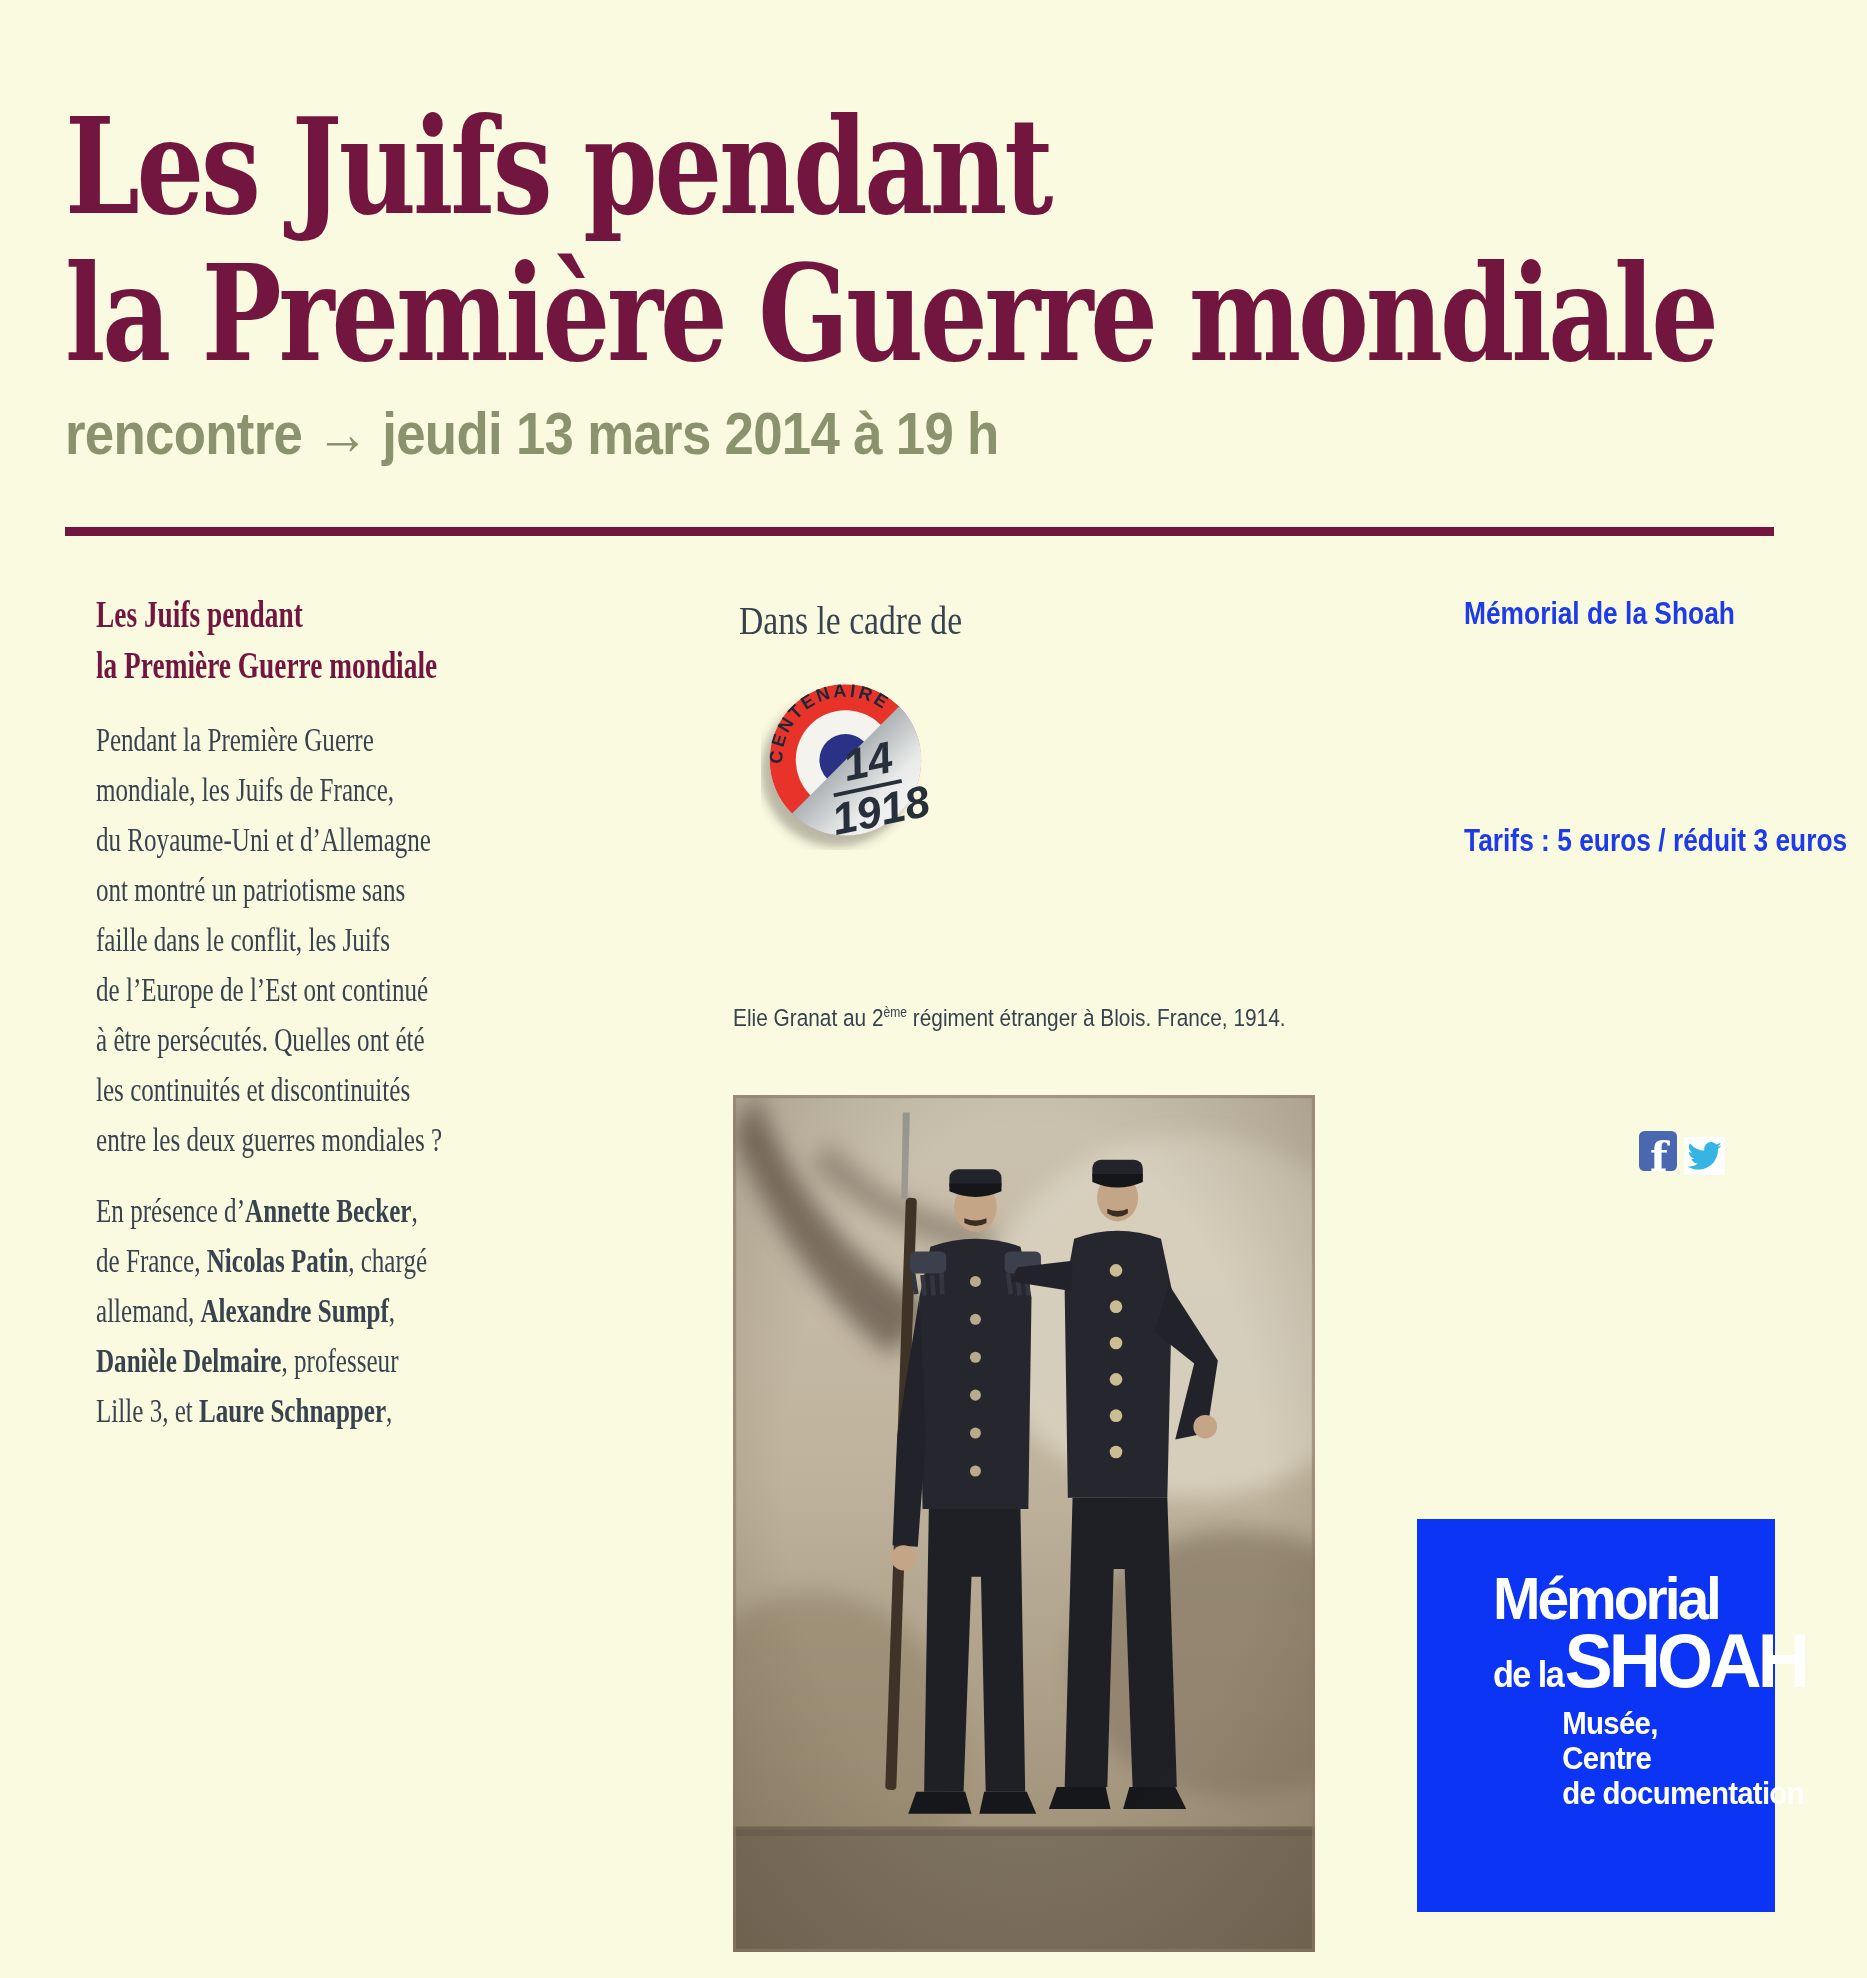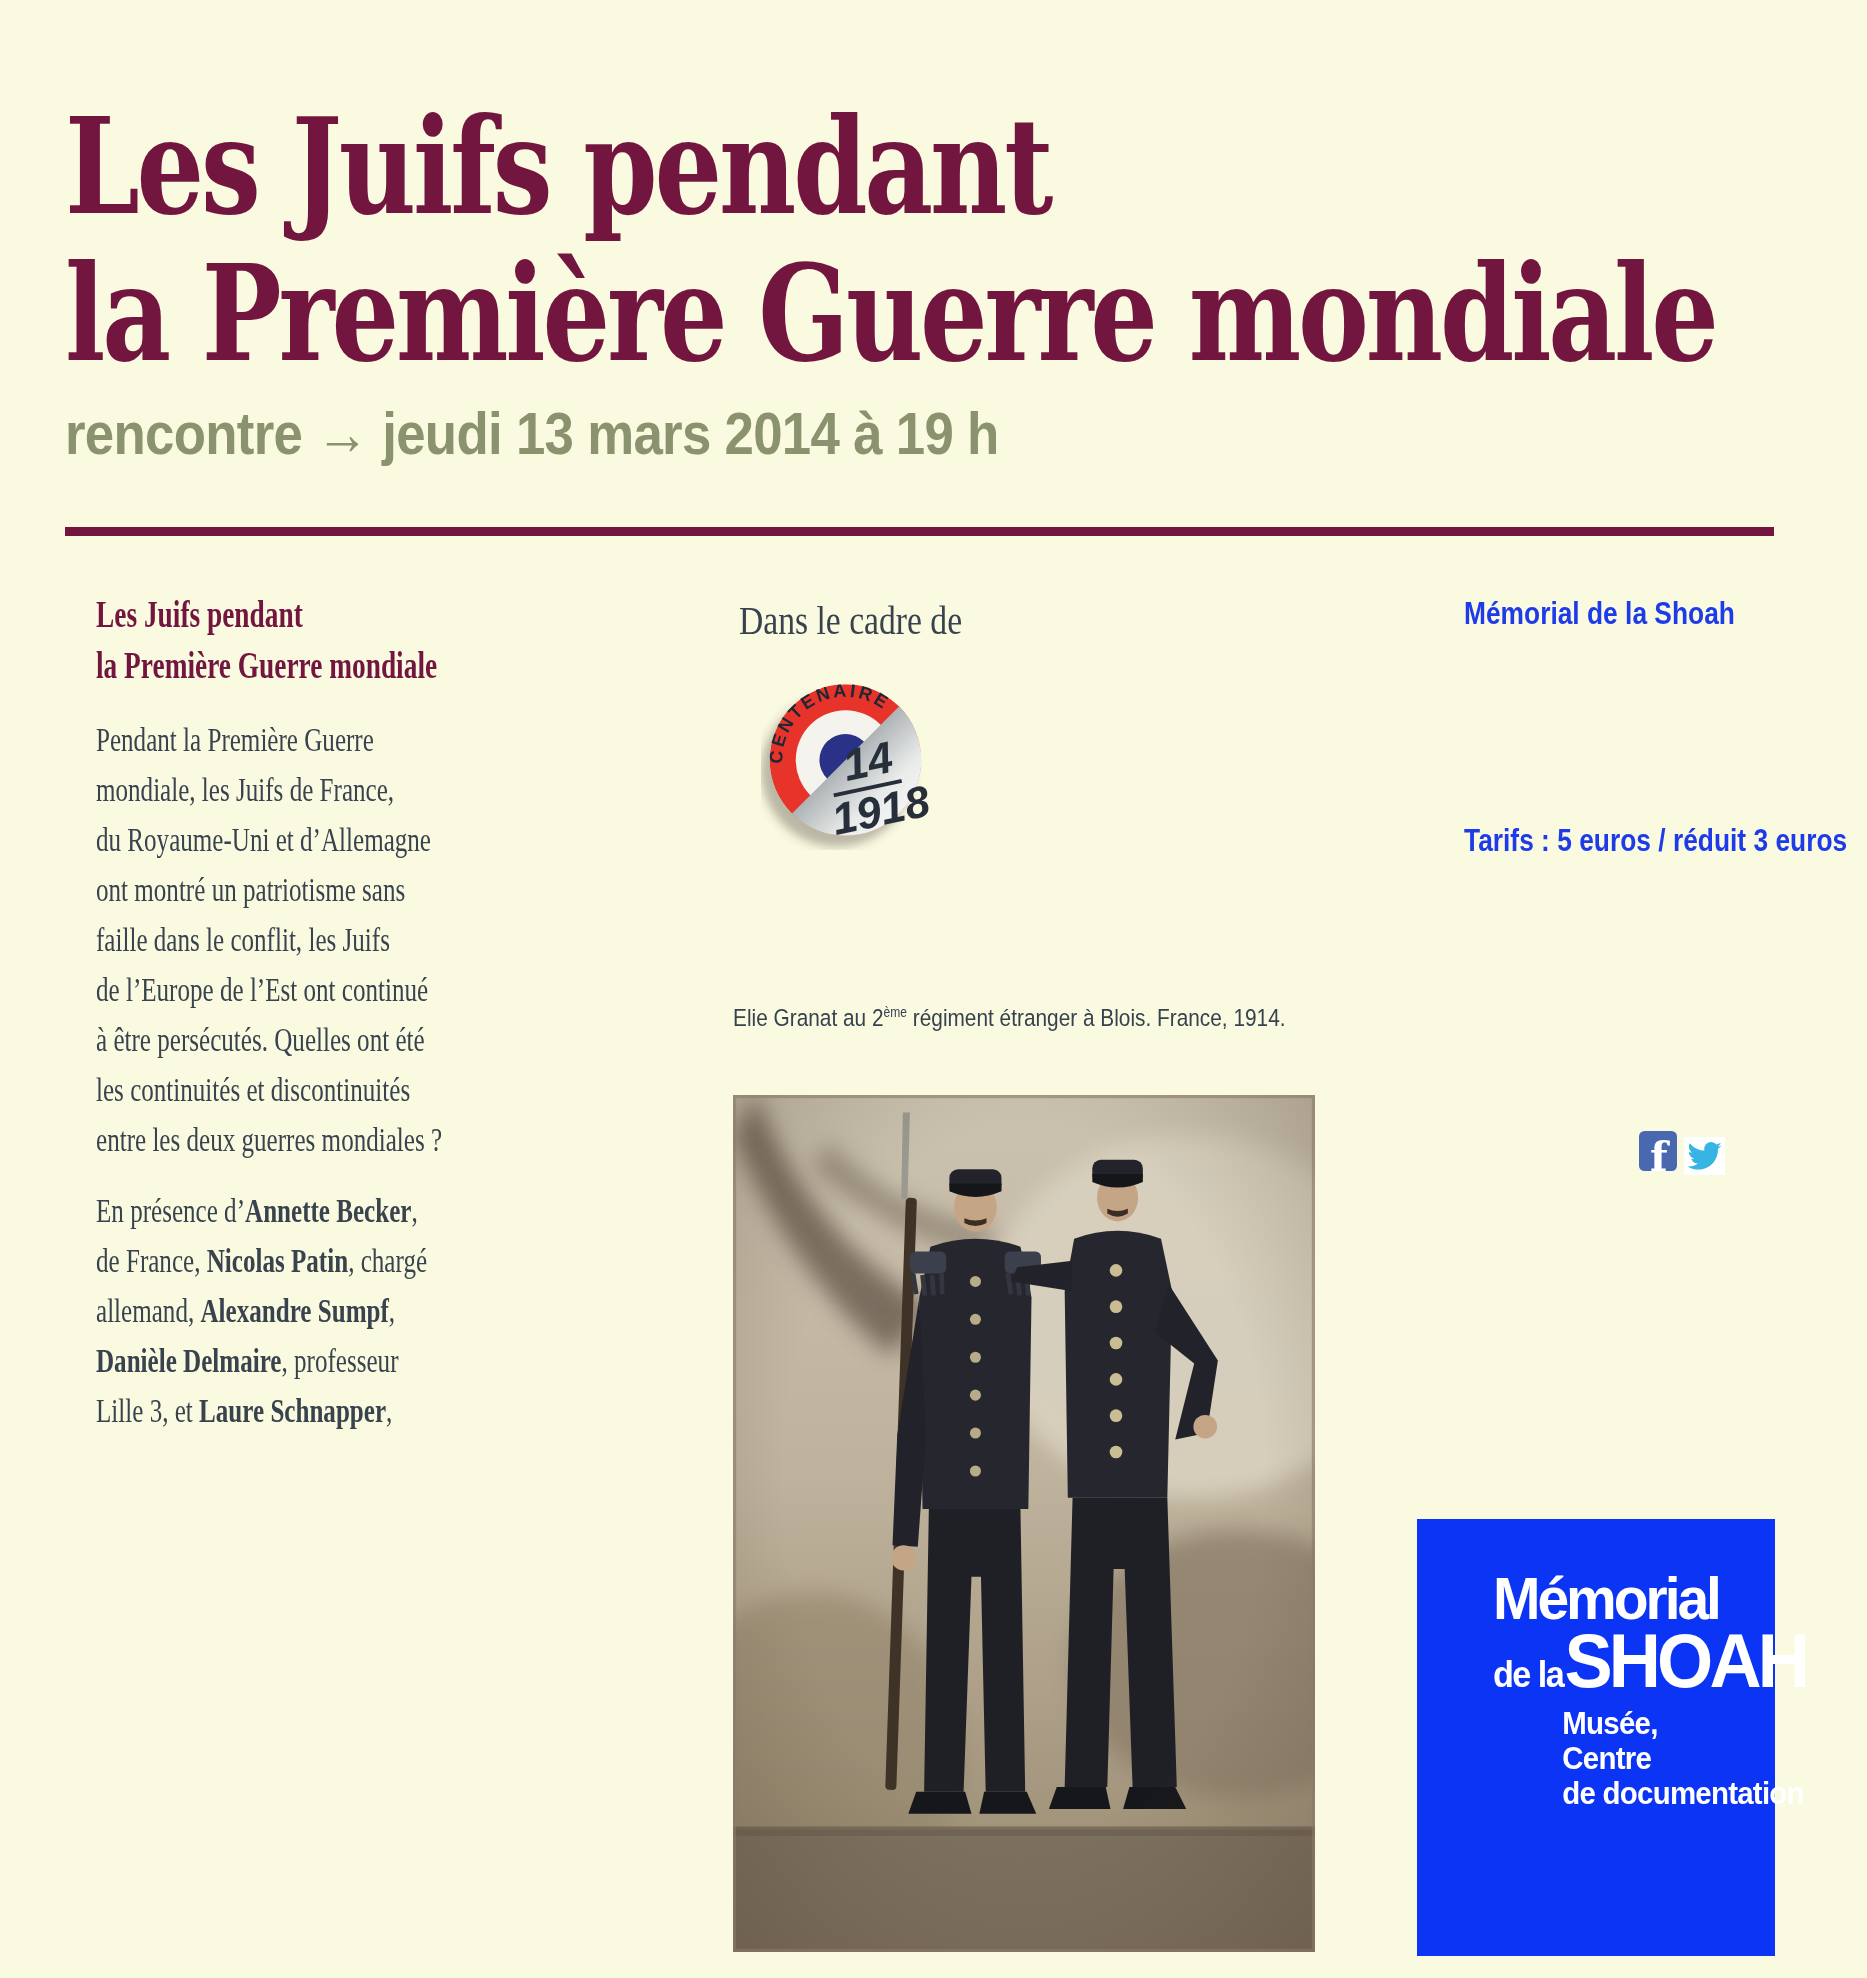--- a/index.html
+++ b/index.html
@@ -78,21 +78,21 @@
     position:absolute;left:11px;top:1.6px;color:#fff;
     font-family:"DejaVu Serif",serif;font-weight:700;font-size:41px;
   }
   .tw-icon{
     position:absolute;left:220px;top:548px;width:41px;height:38px;
     background:#ffffff;display:flex;align-items:center;justify-content:center;
   }
 
   
   .logo{
-    position:absolute;left:1417px;top:1519px;width:358px;height:437px;
+    position:absolute;left:1417px;top:1519px;width:358px;height:393px;
     background:#0b34f4;color:#ffffff;
     font-family:"Liberation Sans",sans-serif;font-weight:700;
   }
   .logo-inner{position:absolute;left:76px;top:51px;transform:scaleX(.95);transform-origin:0 0;white-space:nowrap;}
   .logo-l1{font-size:60px;line-height:58px;letter-spacing:-3.2px;}
   .logo-l2{margin-top:-11px;letter-spacing:-2.4px;}
   .logo-l2 .small{font-size:36px;letter-spacing:-1.6px;}
   .logo-l2 .big{font-size:76px;letter-spacing:-4px;}
   .logo-sub{margin-left:73px;margin-top:1.6px;font-size:31px;line-height:35px;letter-spacing:-0.8px;}
 </style>

